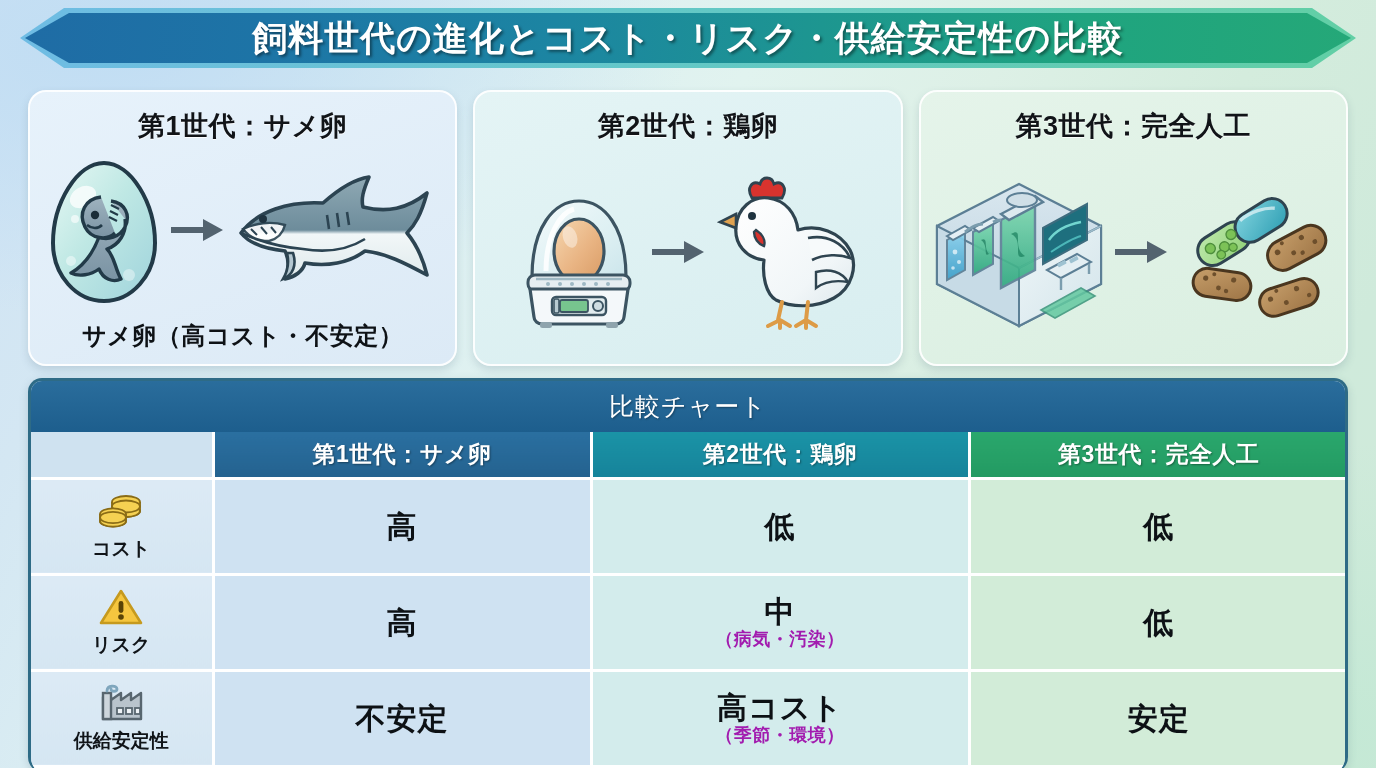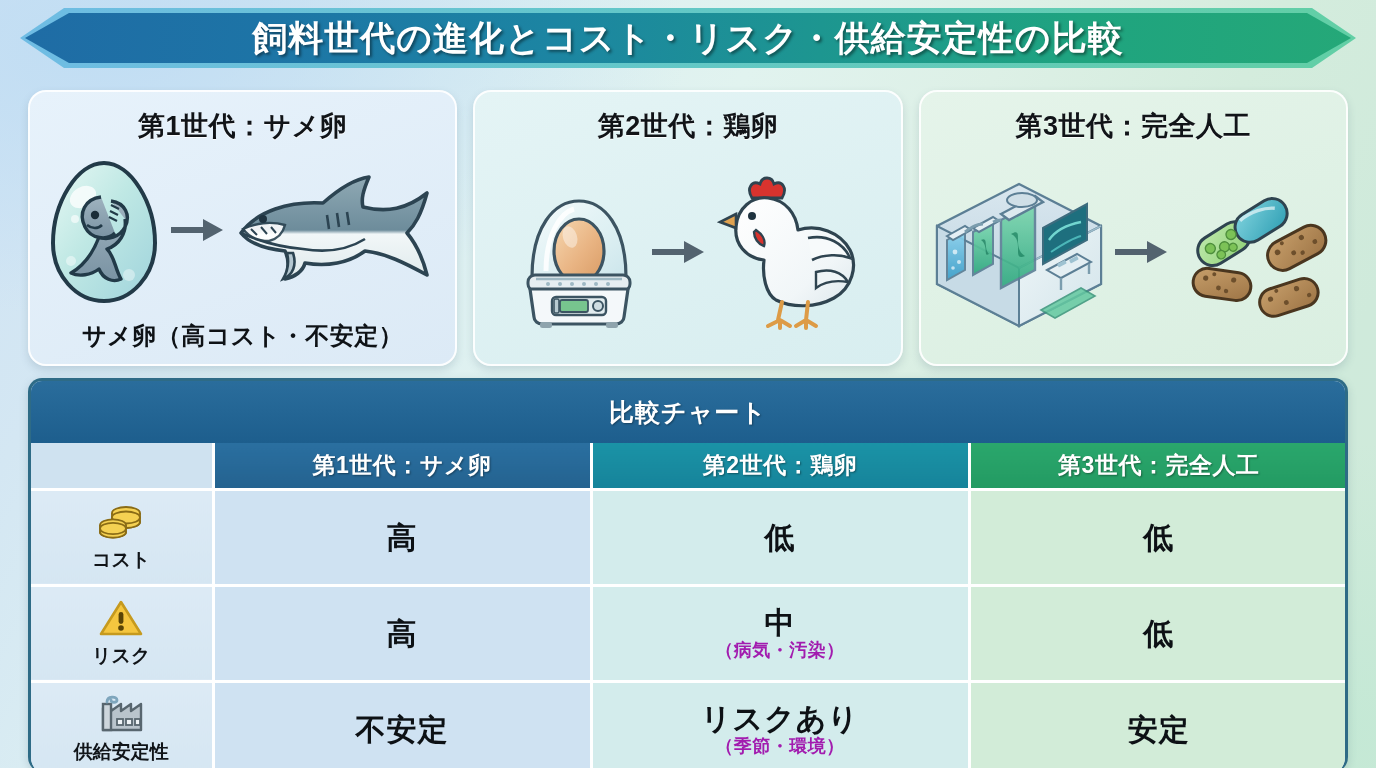--- a/index.html
+++ b/index.html
@@ -139,25 +139,25 @@
     width: 1320px;
     height: 395px;
     border: 3px solid #2e6b86;
     border-bottom: none;
     border-radius: 14px 14px 16px 16px;
     overflow: hidden;
     box-shadow: 0 3px 8px rgba(70,100,120,0.22);
     background: #eaf4fb;
   }
   .table-banner {
-    height: 62px;
+    height: 51px;
     background: linear-gradient(180deg,#2a6d9c 0%, #1d5e8d 100%);
     color: #fff;
     font-size: 25px;
-    font-weight: bold;
+    font-weight: normal;
     display: flex;
     align-items: center;
     justify-content: center;
     letter-spacing: 1px;
     text-shadow: 1px 1px 2px rgba(0,0,0,0.35);
   }
   table.cmp {
     width: 100%;
     border-collapse: collapse;
     table-layout: fixed;
@@ -603,21 +603,21 @@
               </svg>
             </span>
             <span class="rl-text">供給安定性</span>
           </div>
         </td>
         <td class="cell g1">
           <div class="cell-main">不安定</div>
 
         </td>
         <td class="cell g2">
-          <div class="cell-main">リスクあり</div>
+          <div class="cell-main">高コスト</div>
           <div class="cell-sub">（季節・環境）</div>
         </td>
         <td class="cell g3">
           <div class="cell-main">安定</div>
 
         </td>
       </tr>
     </tbody>
   </table>
 </div>

